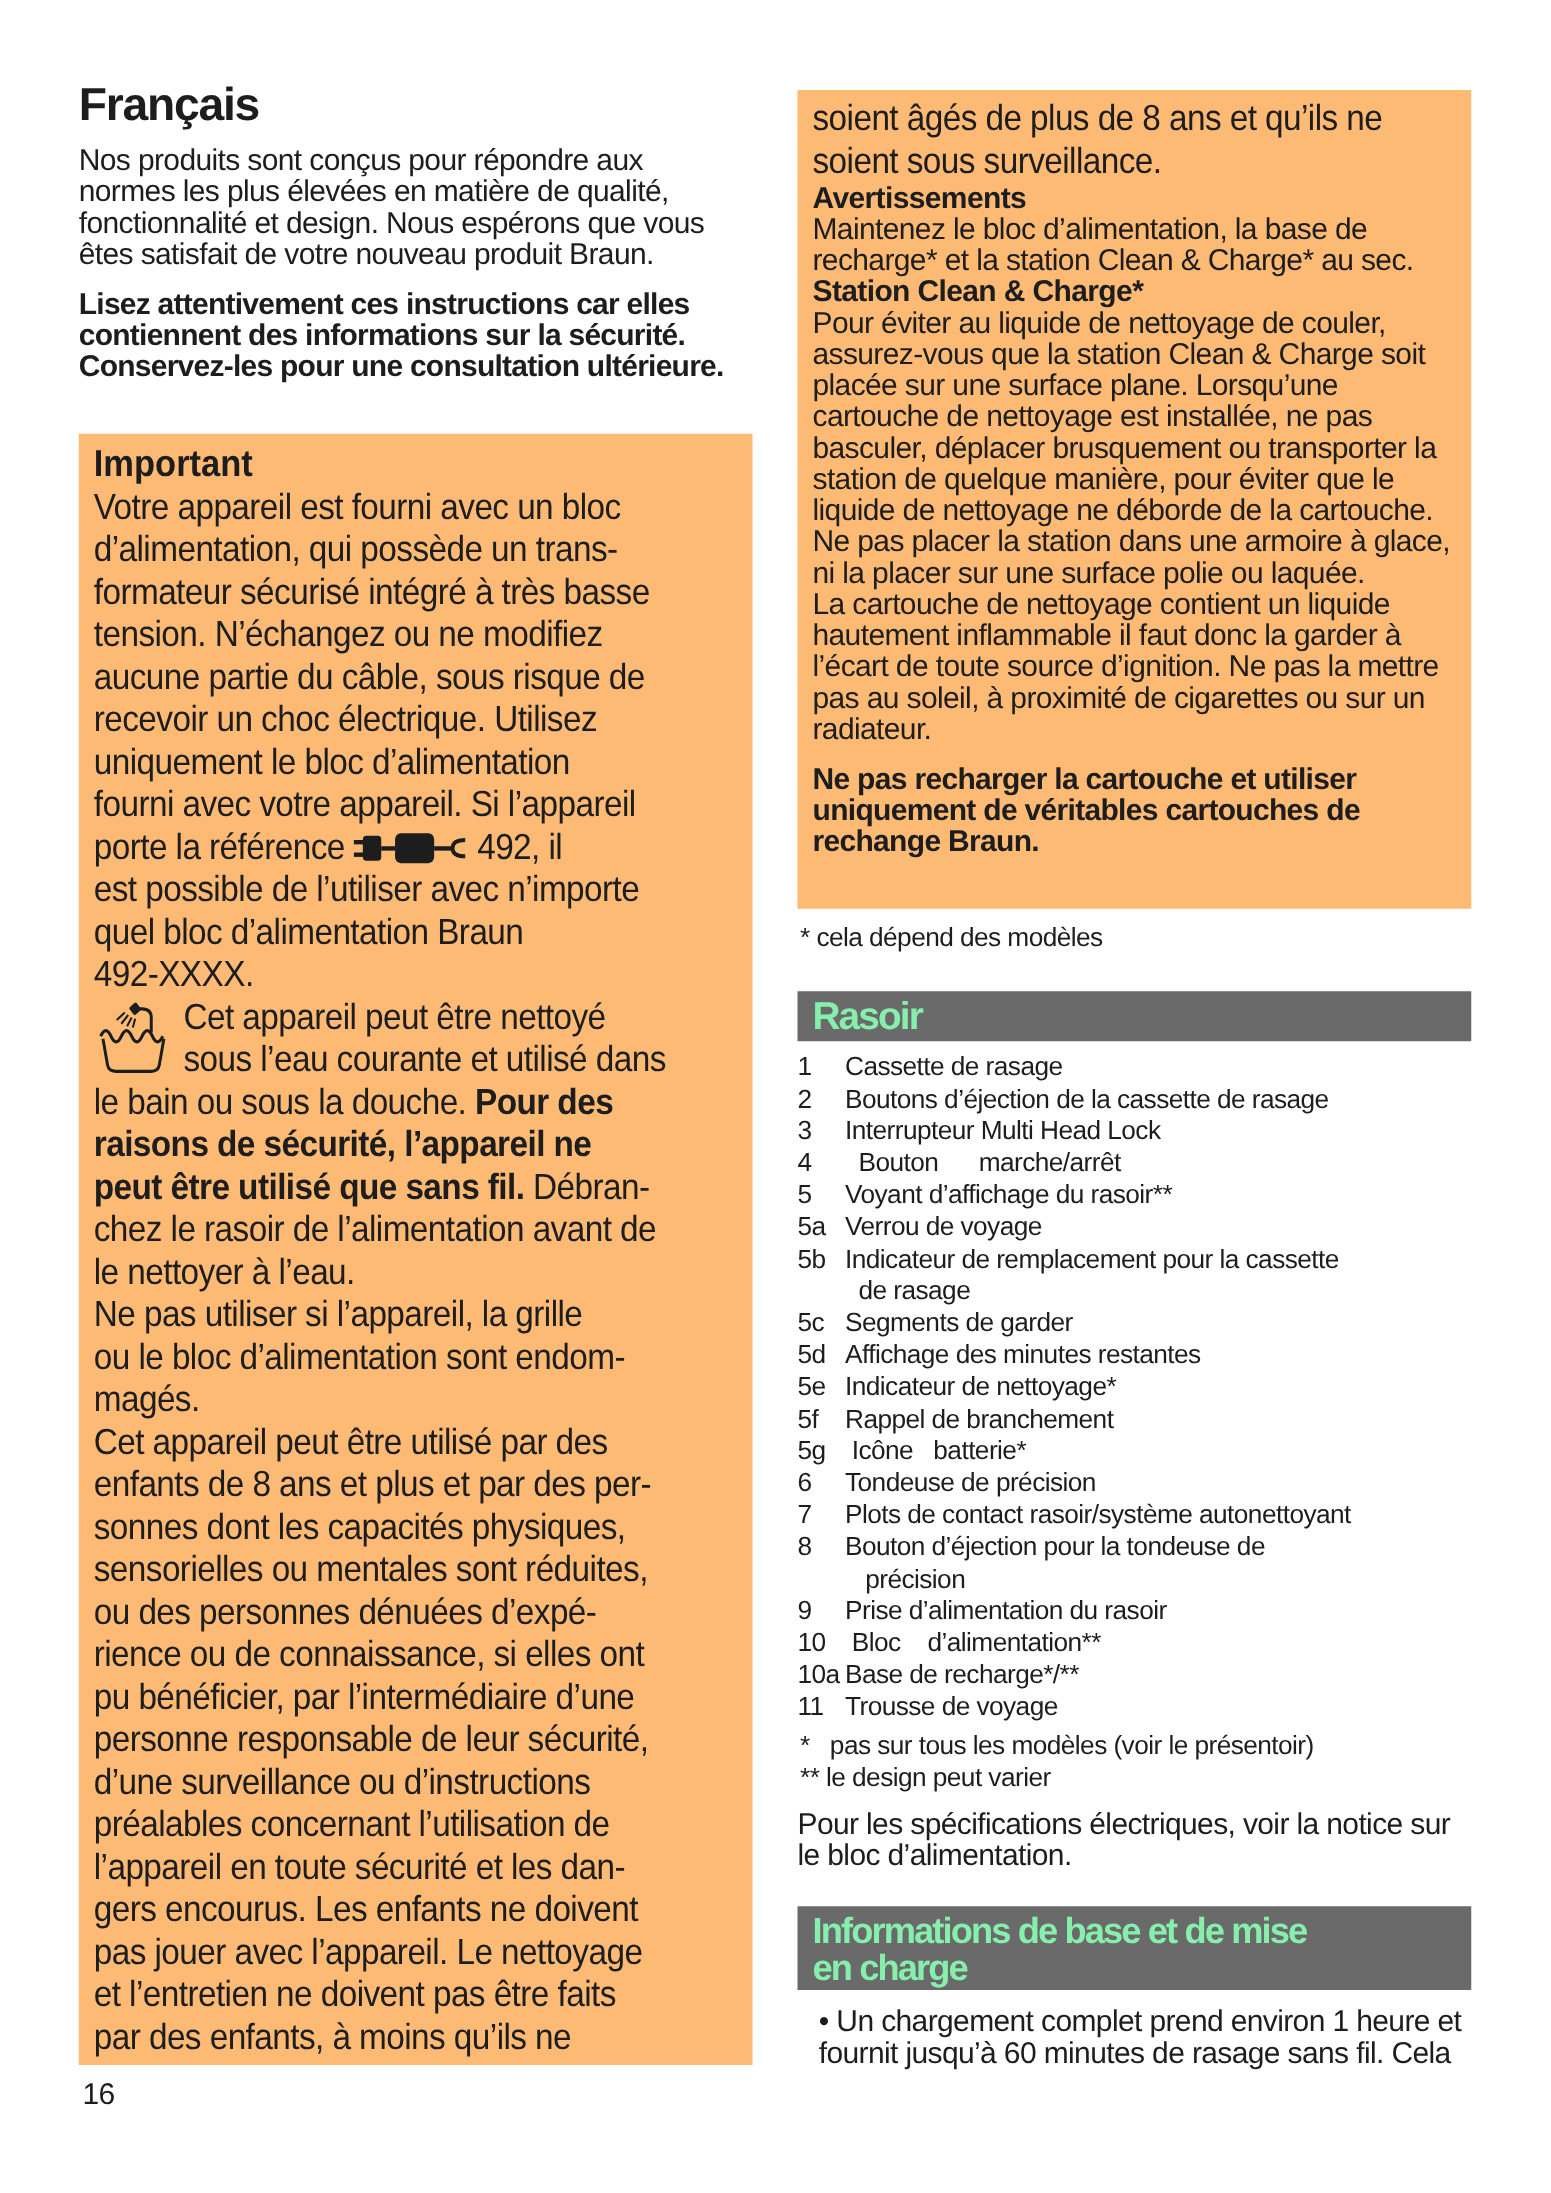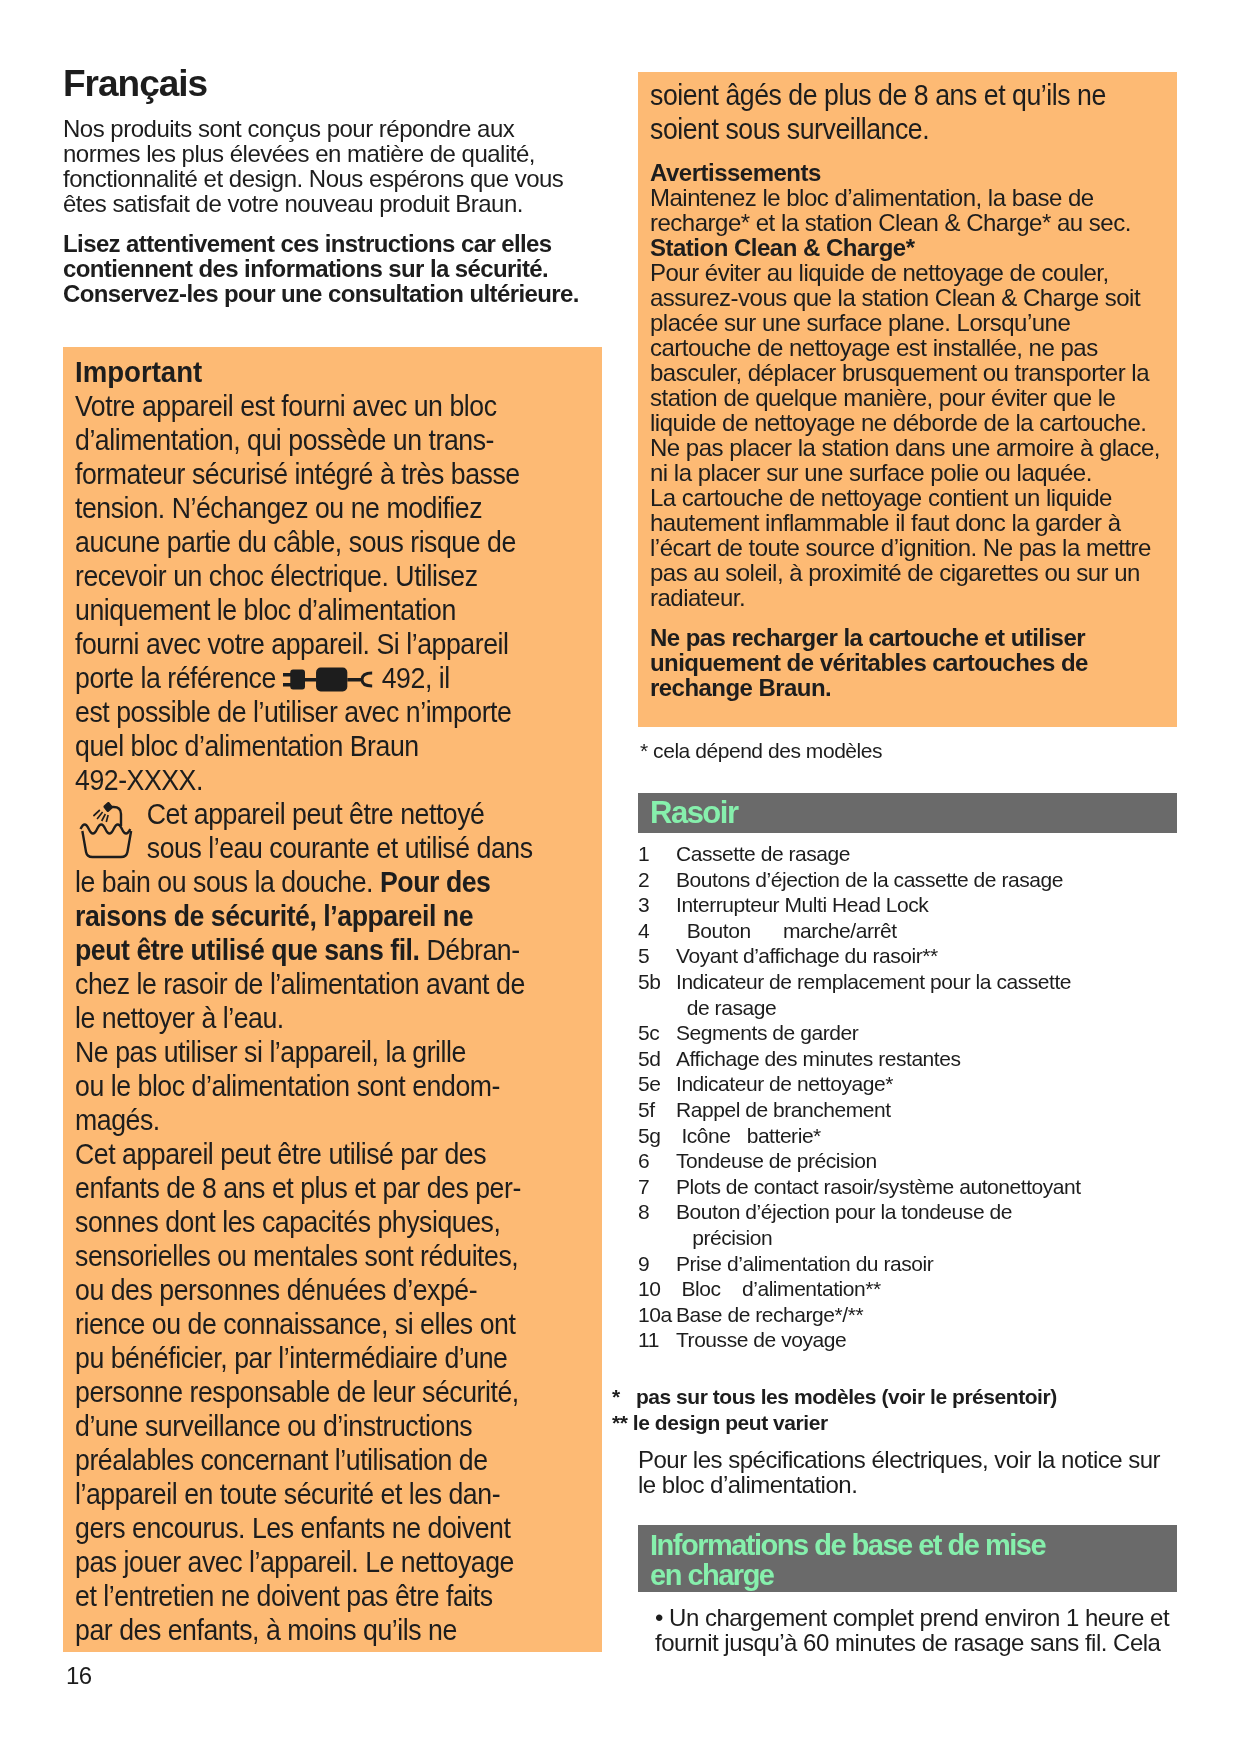--- a/index.html
+++ b/index.html
@@ -102,21 +102,21 @@
 et l’entretien ne doivent pas être faits
 par des enfants, à moins qu’ils ne</div>
     </div>
   </div>
 
   <div class="abs sm" style="left:66px;top:1663px;">16</div>
 
   <div class="abs gbox" style="left:638px;top:72px;width:515px;height:643px;padding:6px 12px;">
     <div class="big pre squeeze">soient âgés de plus de 8 ans et qu’ils ne
 soient sous surveillance.</div>
-    <div class="sm b" style="margin-top:14px;">Avertissements</div>
+    <div class="sm b" style="">Avertissements</div>
     <div class="sm pre">Maintenez le bloc d’alimentation, la base de
 recharge* et la station Clean &amp; Charge* au sec.</div>
     <div class="sm b" style="">Station Clean &amp; Charge*</div>
     <div class="sm pre">Pour éviter au liquide de nettoyage de couler,
 assurez-vous que la station Clean &amp; Charge soit
 placée sur une surface plane. Lorsqu’une
 cartouche de nettoyage est installée, ne pas
 basculer, déplacer brusquement ou transporter la
 station de quelque manière, pour éviter que le
 liquide de nettoyage ne déborde de la cartouche.
@@ -151,20 +151,24 @@
       </div>
     <div class="lrow">
         <span class="lnum">4</span>
         <span class="llab">  Bouton      marche/arrêt</span>
       </div>
     <div class="lrow">
         <span class="lnum">5</span>
         <span class="llab">Voyant d’affichage du rasoir**</span>
       </div>
     <div class="lrow">
+        <span class="lnum">5a</span>
+        <span class="llab">Verrou de voyage</span>
+      </div>
+    <div class="lrow">
         <span class="lnum">5b</span>
         <span class="llab">Indicateur de remplacement pour la cassette
   de rasage</span>
       </div>
     <div class="lrow">
         <span class="lnum">5c</span>
         <span class="llab">Segments de garder</span>
       </div>
     <div class="lrow">
         <span class="lnum">5d</span>
@@ -206,21 +210,21 @@
     <div class="lrow">
         <span class="lnum">10a</span>
         <span class="llab">Base de recharge*/**</span>
       </div>
     <div class="lrow">
         <span class="lnum">11</span>
         <span class="llab">Trousse de voyage</span>
       </div>
   </div>
 
-  <div class="abs list pre" style="left:612px;top:1384px;font-weight:bold;">*   pas sur tous les modèles (voir le présentoir)
+  <div class="abs list pre" style="left:640px;top:1384px;">*   pas sur tous les modèles (voir le présentoir)
 ** le design peut varier</div>
 
   <div class="abs sm pre" style="left:638px;top:1447px;">Pour les spécifications électriques, voir la notice sur
 le bloc d’alimentation.</div>
 
   <div class="abs bar bar2 pre" style="left:638px;top:1525px;width:527px;height:62px;">Informations de base et de mise
 en charge</div>
 
   <div class="abs sm pre" style="left:655px;top:1605px;">• Un chargement complet prend environ 1 heure et
 fournit jusqu’à 60 minutes de rasage sans fil. Cela</div>

